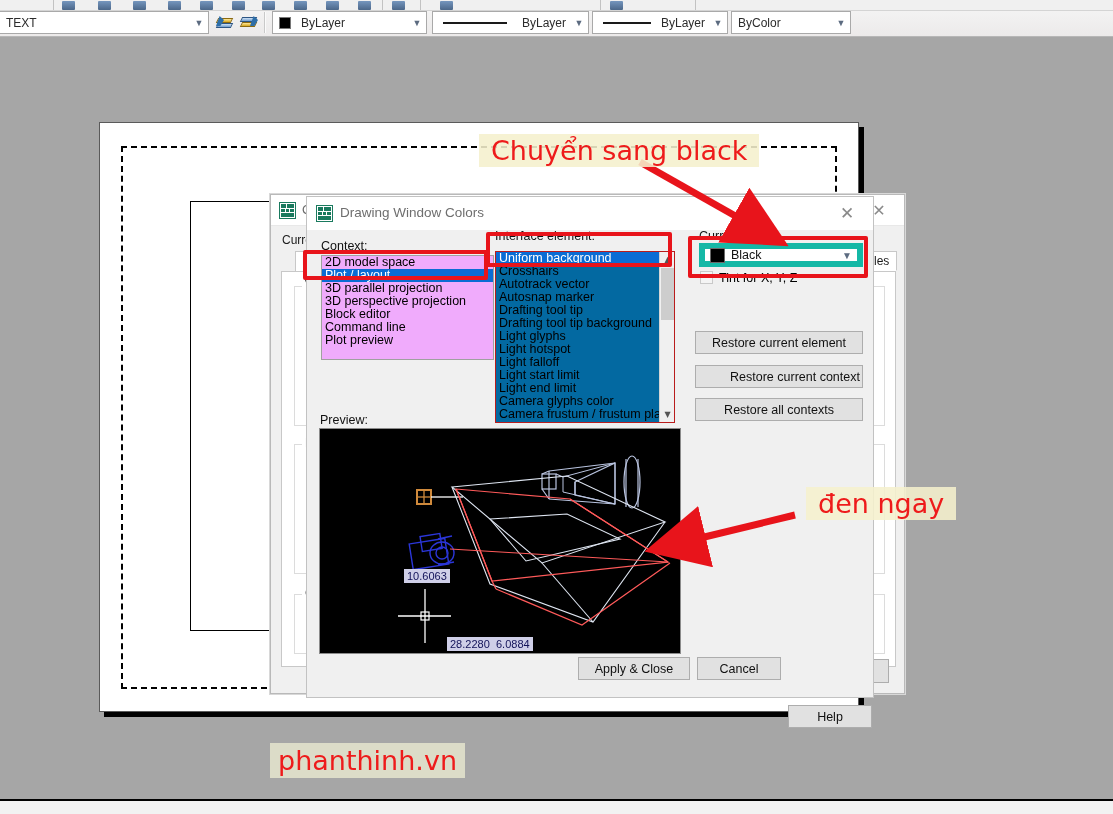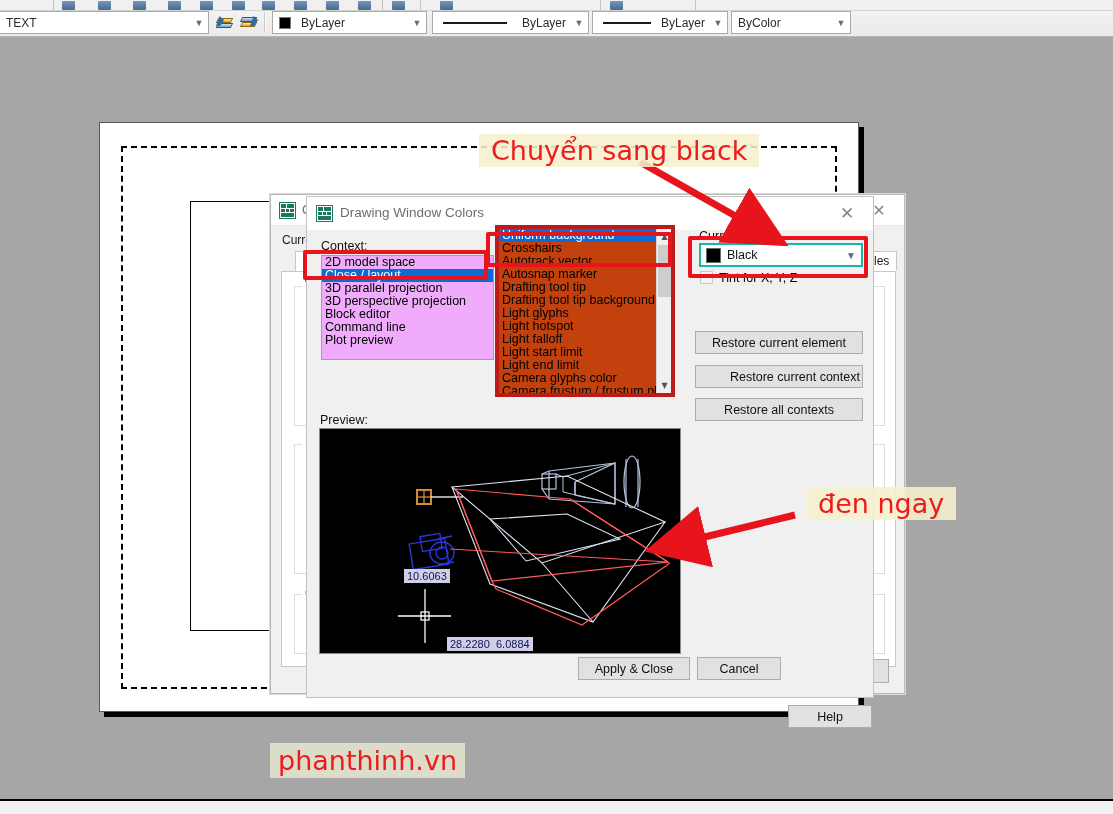--- a/index.html
+++ b/index.html
@@ -168,22 +168,22 @@
     color:#8a8a8a; font-size:17px; font-family:"DejaVu Sans", sans-serif;
   }
 
   .dwc-label{ position:absolute; font-size:12.5px; color:#111; white-space:nowrap; }
 
   #ctx-list{
     position:absolute; left:14px; top:58px; width:173px; height:105px;
     background:#f0abfc; border:1px solid #a0a0a0; overflow:hidden;
   }
   #iel-list{
-    position:absolute; left:188px; top:28px; width:180px; height:172px;
-    background:#c2410c; border:4px solid #b91c1c; overflow:hidden;
+    position:absolute; left:188px; top:54px; width:180px; height:172px;
+    background:#0369a1; border:1px solid #b91c1c; overflow:hidden;
   }
   .lbitem{
     height:13px; line-height:13px; padding-left:3px;
     font-size:12.5px; color:#000; white-space:nowrap;
   }
   .lbitem.sel{ background:#0a6cd4; color:#fff; }
   .lb-scroll{
     position:absolute; right:0; top:0; width:15px; height:100%;
     background:#f0f0f0; border-left:1px solid #d4d4d4;
   }
@@ -191,21 +191,21 @@
     position:absolute; left:0; width:15px; height:15px;
     display:flex; align-items:center; justify-content:center;
     font-size:8px; color:#555; font-family:"DejaVu Sans", sans-serif;
   }
   .lb-thumb{
     position:absolute; left:1px; width:13px; background:#cdcdcd;
   }
 
   #color-combo{
     position:absolute; left:392px; top:46px; width:164px; height:24px;
-    background:#fff; border:2px solid #14b8a6; display:flex; align-items:center;
+    background:#fff; border:6px solid #14b8a6; display:flex; align-items:center;
   }
   #color-swatch{
     width:15px; height:15px; background:#000; border:1px solid #6a6a6a;
     margin-left:5px; margin-right:6px; flex:none;
   }
   #color-text{ flex:1; font-size:12.5px; color:#111; }
   #color-arrow{ width:20px; text-align:center; color:#5c6b80; font-size:10px; }
 
   #tint-row{
     position:absolute; left:393px; top:74px; font-size:12.5px; color:#000000;
@@ -414,21 +414,21 @@
     <div id="dwc-close">✕</div>
   </div>
 
   <div class="dwc-label" style="left:14px; top:42px;">Context:</div>
   <div class="dwc-label" style="left:188px; top:32px;">Interface element:</div>
   <div class="dwc-label" style="left:392px; top:32px;">Curre:</div>
   <div class="dwc-label" style="left:13px; top:216px;">Preview:</div>
 
   <div id="ctx-list">
     <div class="lbitem">2D model space</div>
-    <div class="lbitem sel">Close / layout</div>
+    <div class="lbitem sel">Plot / layout</div>
     <div class="lbitem">3D parallel projection</div>
     <div class="lbitem">3D perspective projection</div>
     <div class="lbitem">Block editor</div>
     <div class="lbitem">Command line</div>
     <div class="lbitem">Plot preview</div>
   </div>
 
   <div id="iel-list">
     <div style="position:absolute;left:0;top:0;width:164px;">
       <div class="lbitem sel">Uniform background</div>

